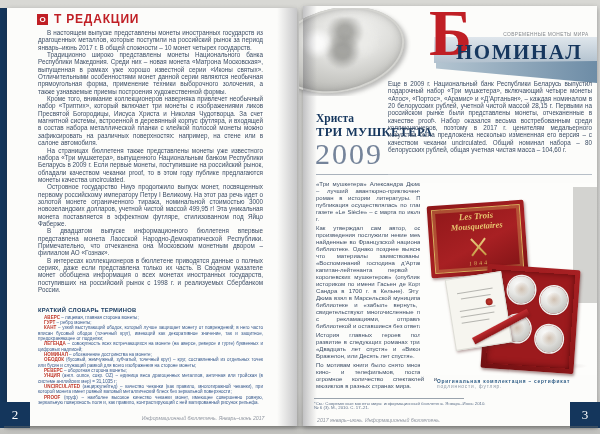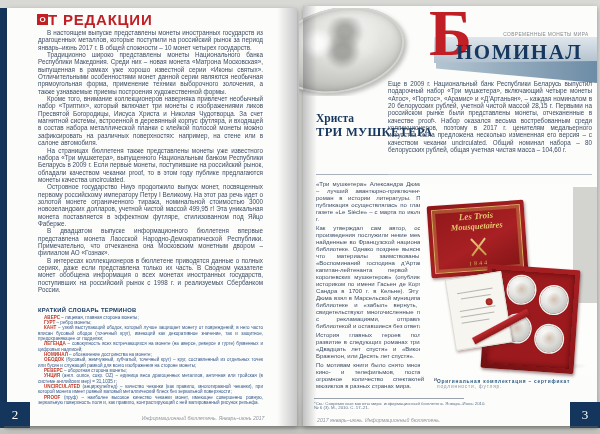--- a/index.html
+++ b/index.html
@@ -52,21 +52,21 @@
 <body>
 
 <div id="canvas">
 
   <div class="abs" style="left:0;top:8px;width:7px;height:418px;background:#14365c;"></div>
 
   <div id="left-page" class="page">
 
     <div class="abs" style="left:30px;top:5px;height:12px;display:flex;align-items:center;">
       <span style="display:inline-flex;align-items:center;justify-content:center;width:11px;height:11px;background:#c01f25;color:#fff;font-size:8px;font-weight:bold;">О</span>
-      <span class="red" style="font-size:15px;font-weight:bold;letter-spacing:.8px;margin-left:0;">Т РЕДАКЦИИ</span>
+      <span class="red" style="font-size:12px;font-weight:bold;letter-spacing:.8px;margin-left:6px;">Т РЕДАКЦИИ</span>
     </div>
 
     <div class="abs body-text" style="left:31px;top:21px;width:225px;">
       <p>В настоящем выпуске представлены монеты иностранных государств из драгоценных металлов, которые поступили на российский рынок за период январь–июнь 2017 г. В общей сложности – 10 монет четырех государств.</p>
       <p>Традиционно широко представлены монеты Национального банка Республики Македония. Среди них – новая монета «Матрона Московская», выпущенная в рамках уже хорошо известной серии «Иконы святых». Отличительными особенностями монет данной серии являются необычная прямоугольная форма, применение техники выборочного золочения, а также узнаваемые приемы построения художественной формы.</p>
       <p>Кроме того, внимание коллекционеров наверняка привлечет необычный набор «Триптих», который включает три монеты с изображениями ликов Пресвятой Богородицы, Иисуса Христа и Николая Чудотворца. За счет магнитной системы, встроенной в деревянный корпус футляра, и входящей в состав набора металлической планки с клейкой полосой монеты можно зафиксировать на различных поверхностях: например, на стене или в салоне автомобиля.</p>
       <p>На страницах бюллетеня также представлены монеты уже известного набора «Три мушкетера», выпущенного Национальным банком Республики Беларусь в 2009 г. Если первые монеты, поступившие на российский рынок, обладали качеством чеканки proof, то в этом году публике предлагаются монеты качества uncirculated.</p>
       <p>Островное государство Ниуэ продолжило выпуск монет, посвященных первому российскому императору Петру I Великому. На этот раз речь идет о золотой монете ограниченного тиража, номинальной стоимостью 3000 новозеландских долларов, учетной чистой массой 499,95 г! Эта уникальная монета поставляется в эффектном футляре, стилизованном под Яйцо Фаберже.</p>
       <p>В двадцатом выпуске информационного бюллетеня впервые представлена монета Лаосской Народно-Демократической Республики. Примечательно, что отчеканена она Московским монетным двором – филиалом АО «Гознак».</p>
       <p>В интересах коллекционеров в бюллетене приводятся данные о полных сериях, даже если представлена только их часть. В Сводном указателе монет обобщена информация о всех монетах иностранных государств, поступивших на российский рынок с 1998 г. и реализуемых Сбербанком России.</p>
@@ -102,20 +102,21 @@
     <div class="abs sc80r" style="right:8px;top:26px;font-size:6px;color:#85898e;letter-spacing:.5px;white-space:nowrap;">СОВРЕМЕННЫЕ МОНЕТЫ МИРА</div>
 
     <div class="abs" style="left:131px;top:31px;width:163px;height:26px;background:linear-gradient(180deg,#dfe6ec 0%,#c4d0da 60%,#b2c1ce 100%);"></div>
     <div class="abs" style="left:133px;top:55px;width:161px;height:22px;background:linear-gradient(90deg,#b4c5d1,#6d8ca6);clip-path:polygon(0% 8%,100% 0%,100% 100%,0% 34%);"></div>
 
     <div class="abs serif red" style="left:126px;top:-1px;font-size:65px;line-height:56px;font-weight:bold;">Б</div>
     <div class="abs serif navy" style="left:153px;top:34px;font-size:21px;font-weight:bold;letter-spacing:1.5px;">НОМИНАЛ</div>
 
     <div class="abs serif navy" style="left:13px;top:106px;font-size:11.5px;font-weight:bold;">Христа</div>
     <div class="abs serif navy" style="left:13px;top:119px;font-size:12.5px;font-weight:bold;letter-spacing:.3px;">ТРИ МУШКЕТЕРА</div>
+    <div class="abs serif" style="left:12px;top:131px;font-size:30px;color:#75849a;letter-spacing:2px;">2009</div>
     <div class="abs rule" style="left:13px;top:168px;width:120px;"></div>
 
     <div class="abs col-text" style="left:13px;top:175px;width:121px;">
       <p>«Три мушкетера» Александра Дюма-отца – лучший авантюрно-приключенческий роман в истории литературы. Первая публикация осуществлялась по главам, в газете «Le Siècle» – с марта по июль 1844 г.</p>
       <p>Как утверждал сам автор, основой произведения послужили некие мемуары, найденные во Французской национальной библиотеке. Однако позднее выяснилось, что материалы заимствованы из «Воспоминаний господина д’Артаньяна, капитан-лейтенанта первой роты королевских мушкетеров» (опубликованы историком по имени Гасьен де Кортис де Сандра в 1700 г. в Кельне). Эту книгу Дюма взял в Марсельской муниципальной библиотеке и «забыл» вернуть, чему свидетельствуют многочисленные письма с рекламациями, отправленные библиотекой и оставшиеся без ответа.</p>
       <p>История главных героев получила развитие в следующих романах трилогии: «Двадцать лет спустя» и «Виконт де Бражелон, или Десять лет спустя».</p>
       <p>По мотивам книги было снято множество кино- и телефильмов, поставлено огромное количество спектаклей и мюзиклов в разных странах мира.</p>
     </div>
 
     <div class="abs" style="left:85px;top:74px;width:204px;">

